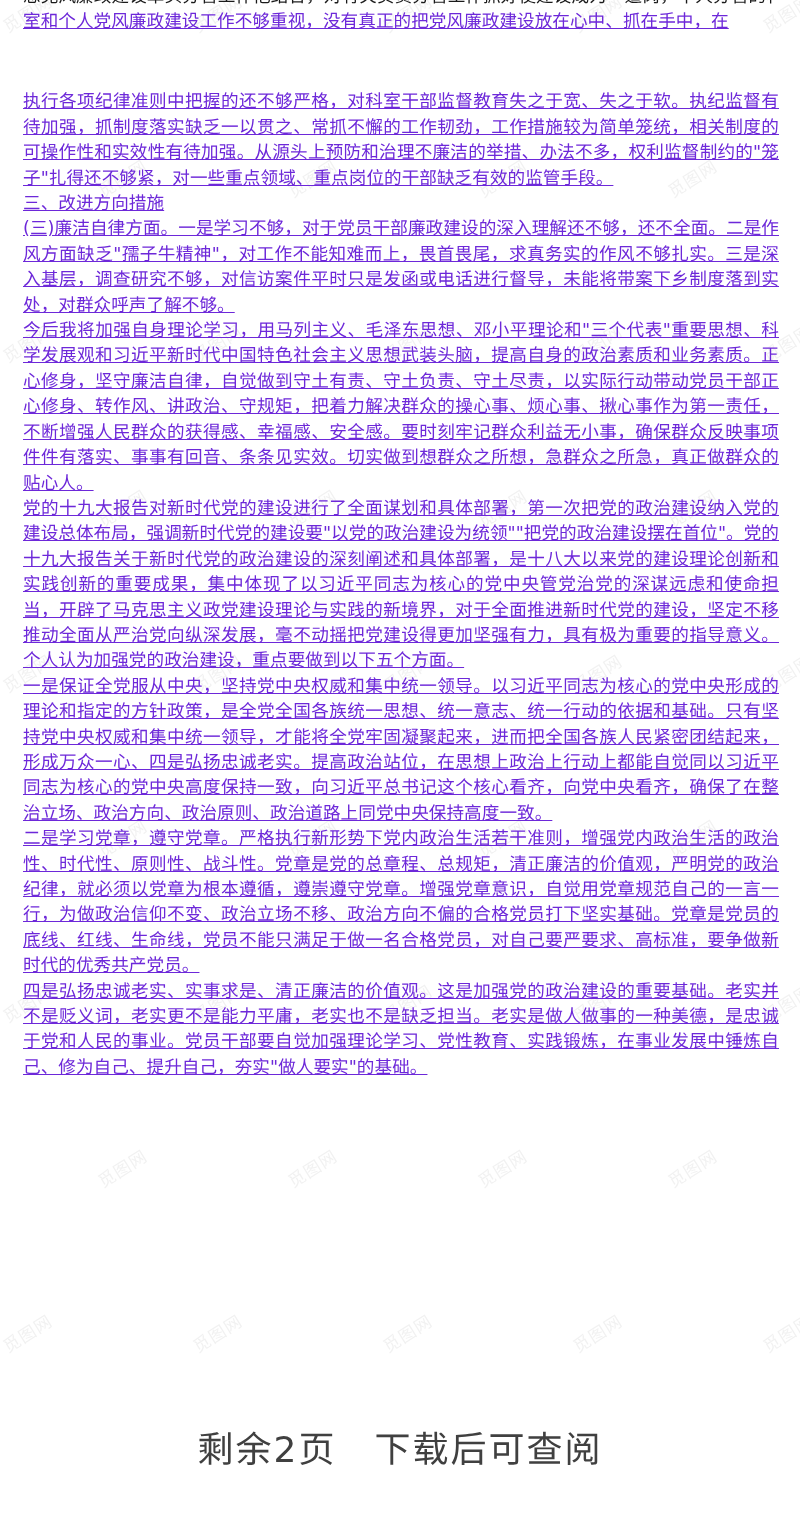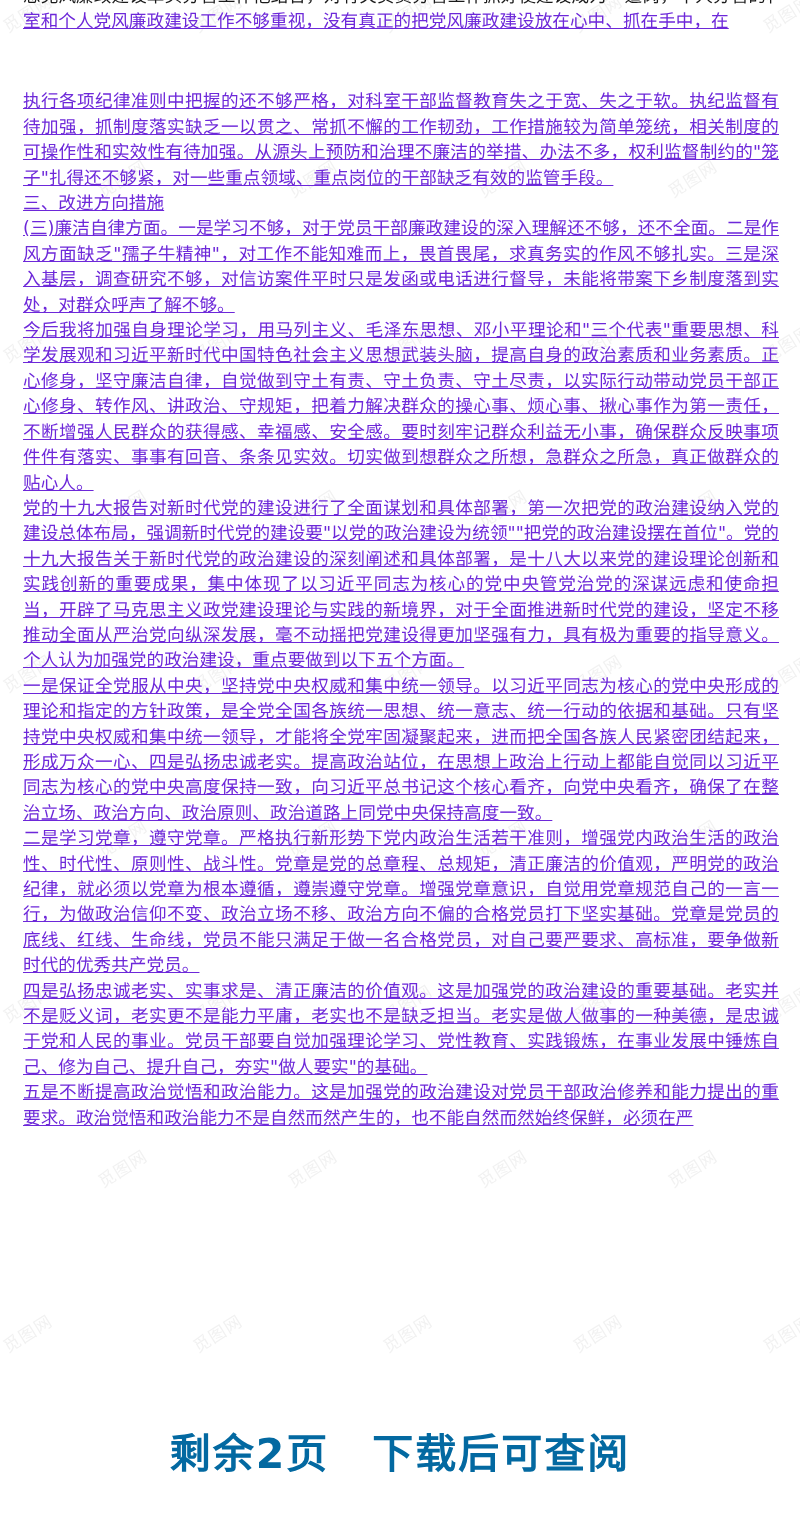--- a/index.html
+++ b/index.html
@@ -98,24 +98,24 @@
     position: absolute;
     left: 0;
     top: 1420px;
     width: 800px;
     text-align: center;
     z-index: 3;
   }
   .footer-prompt .prompt-text {
     display: inline-block;
     font-family: "DejaVu Sans", "Liberation Sans", sans-serif;
-    font-size: 41px;
-    font-weight: bold;
+    font-size: 36px;
+    font-weight: normal;
     letter-spacing: 2px;
-    color: #0369a1;
+    color: #404040;
     white-space: pre;
   }
 </style>
 </head>
 <body>
 
 <div class="page-sheet">
 
   <div class="watermark-layer" id="watermark-layer">
       <span class="watermark-tile" style="left: 0px; top: 0px;">觅图网</span>
@@ -181,21 +181,20 @@
 
     <p class="para">党的十九大报告对新时代党的建设进行了全面谋划和具体部署，第一次把党的政治建设纳入党的建设总体布局，强调新时代党的建设要"以党的政治建设为统领""把党的政治建设摆在首位"。党的十九大报告关于新时代党的政治建设的深刻阐述和具体部署，是十八大以来党的建设理论创新和实践创新的重要成果，集中体现了以习近平同志为核心的党中央管党治党的深谋远虑和使命担当，开辟了马克思主义政党建设理论与实践的新境界，对于全面推进新时代党的建设，坚定不移推动全面从严治党向纵深发展，毫不动摇把党建设得更加坚强有力，具有极为重要的指导意义。个人认为加强党的政治建设，重点要做到以下五个方面。</p>
 
     <p class="para">一是保证全党服从中央，坚持党中央权威和集中统一领导。以习近平同志为核心的党中央形成的理论和指定的方针政策，是全党全国各族统一思想、统一意志、统一行动的依据和基础。只有坚持党中央权威和集中统一领导，才能将全党牢固凝聚起来，进而把全国各族人民紧密团结起来，形成万众一心、四是弘扬忠诚老实。提高政治站位，在思想上政治上行动上都能自觉同以习近平同志为核心的党中央高度保持一致，向习近平总书记这个核心看齐，向党中央看齐，确保了在整治立场、政治方向、政治原则、政治道路上同党中央保持高度一致。</p>
 
     <p class="para">二是学习党章，遵守党章。严格执行新形势下党内政治生活若干准则，增强党内政治生活的政治性、时代性、原则性、战斗性。党章是党的总章程、总规矩，清正廉洁的价值观，严明党的政治纪律，就必须以党章为根本遵循，遵崇遵守党章。增强党章意识，自觉用党章规范自己的一言一行，为做政治信仰不变、政治立场不移、政治方向不偏的合格党员打下坚实基础。党章是党员的底线、红线、生命线，党员不能只满足于做一名合格党员，对自己要严要求、高标准，要争做新时代的优秀共产党员。</p>
 
 
     <p class="para">四是弘扬忠诚老实、实事求是、清正廉洁的价值观。这是加强党的政治建设的重要基础。老实并不是贬义词，老实更不是能力平庸，老实也不是缺乏担当。老实是做人做事的一种美德，是忠诚于党和人民的事业。党员干部要自觉加强理论学习、党性教育、实践锻炼，在事业发展中锤炼自己、修为自己、提升自己，夯实"做人要实"的基础。</p>
 
-    <p class="para">五是不断提高政治觉悟和政治能力。这是加强党的政治建设对党员干部政治修养和能力提出的重要求。政治觉悟和政治能力不是自然而然产生的，也不能自然而然始终保鲜，必须在严</p>
 
   </div>
 
   <div class="footer-prompt">
     <span class="prompt-text">剩余2页　下载后可查阅</span>
   </div>
 
 </div>
 
 </body></html>

